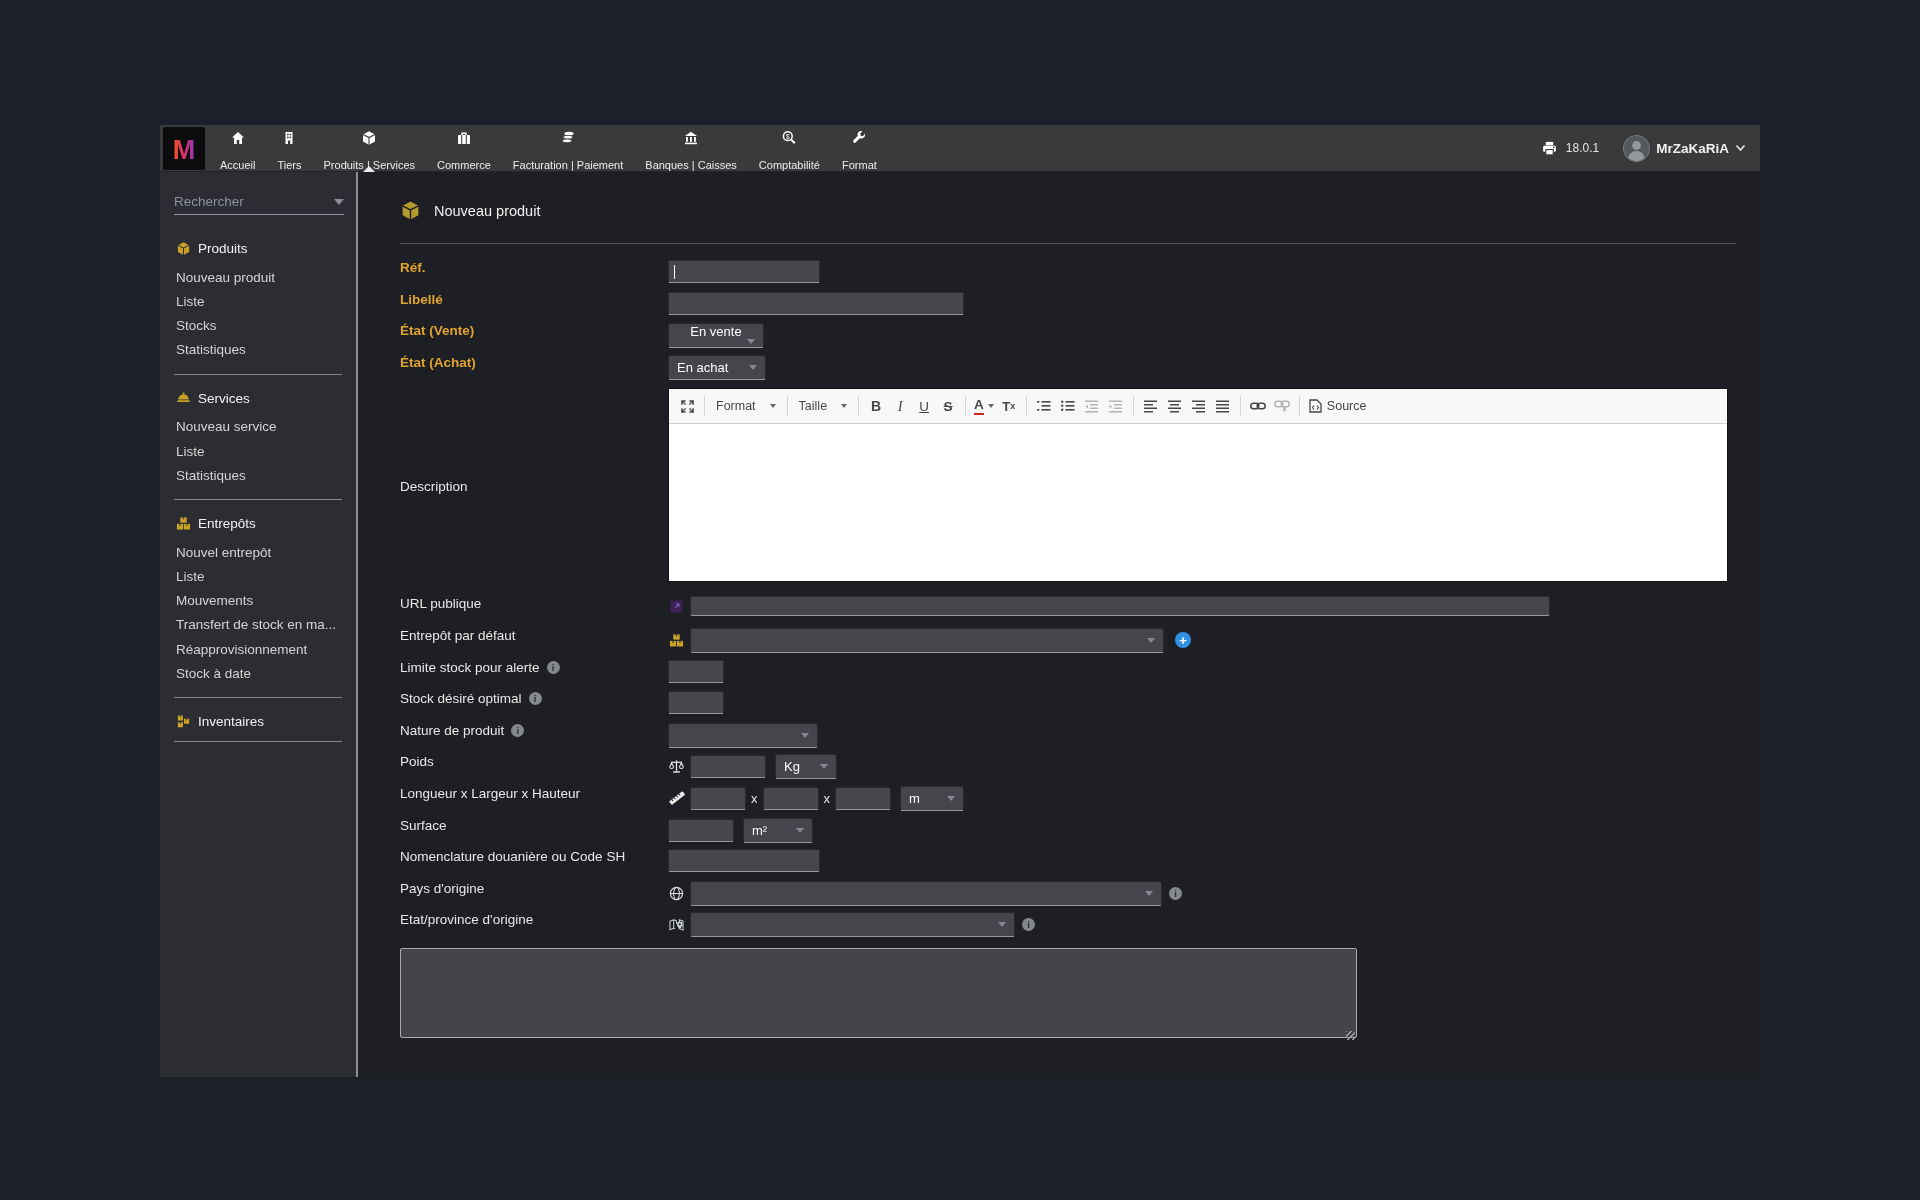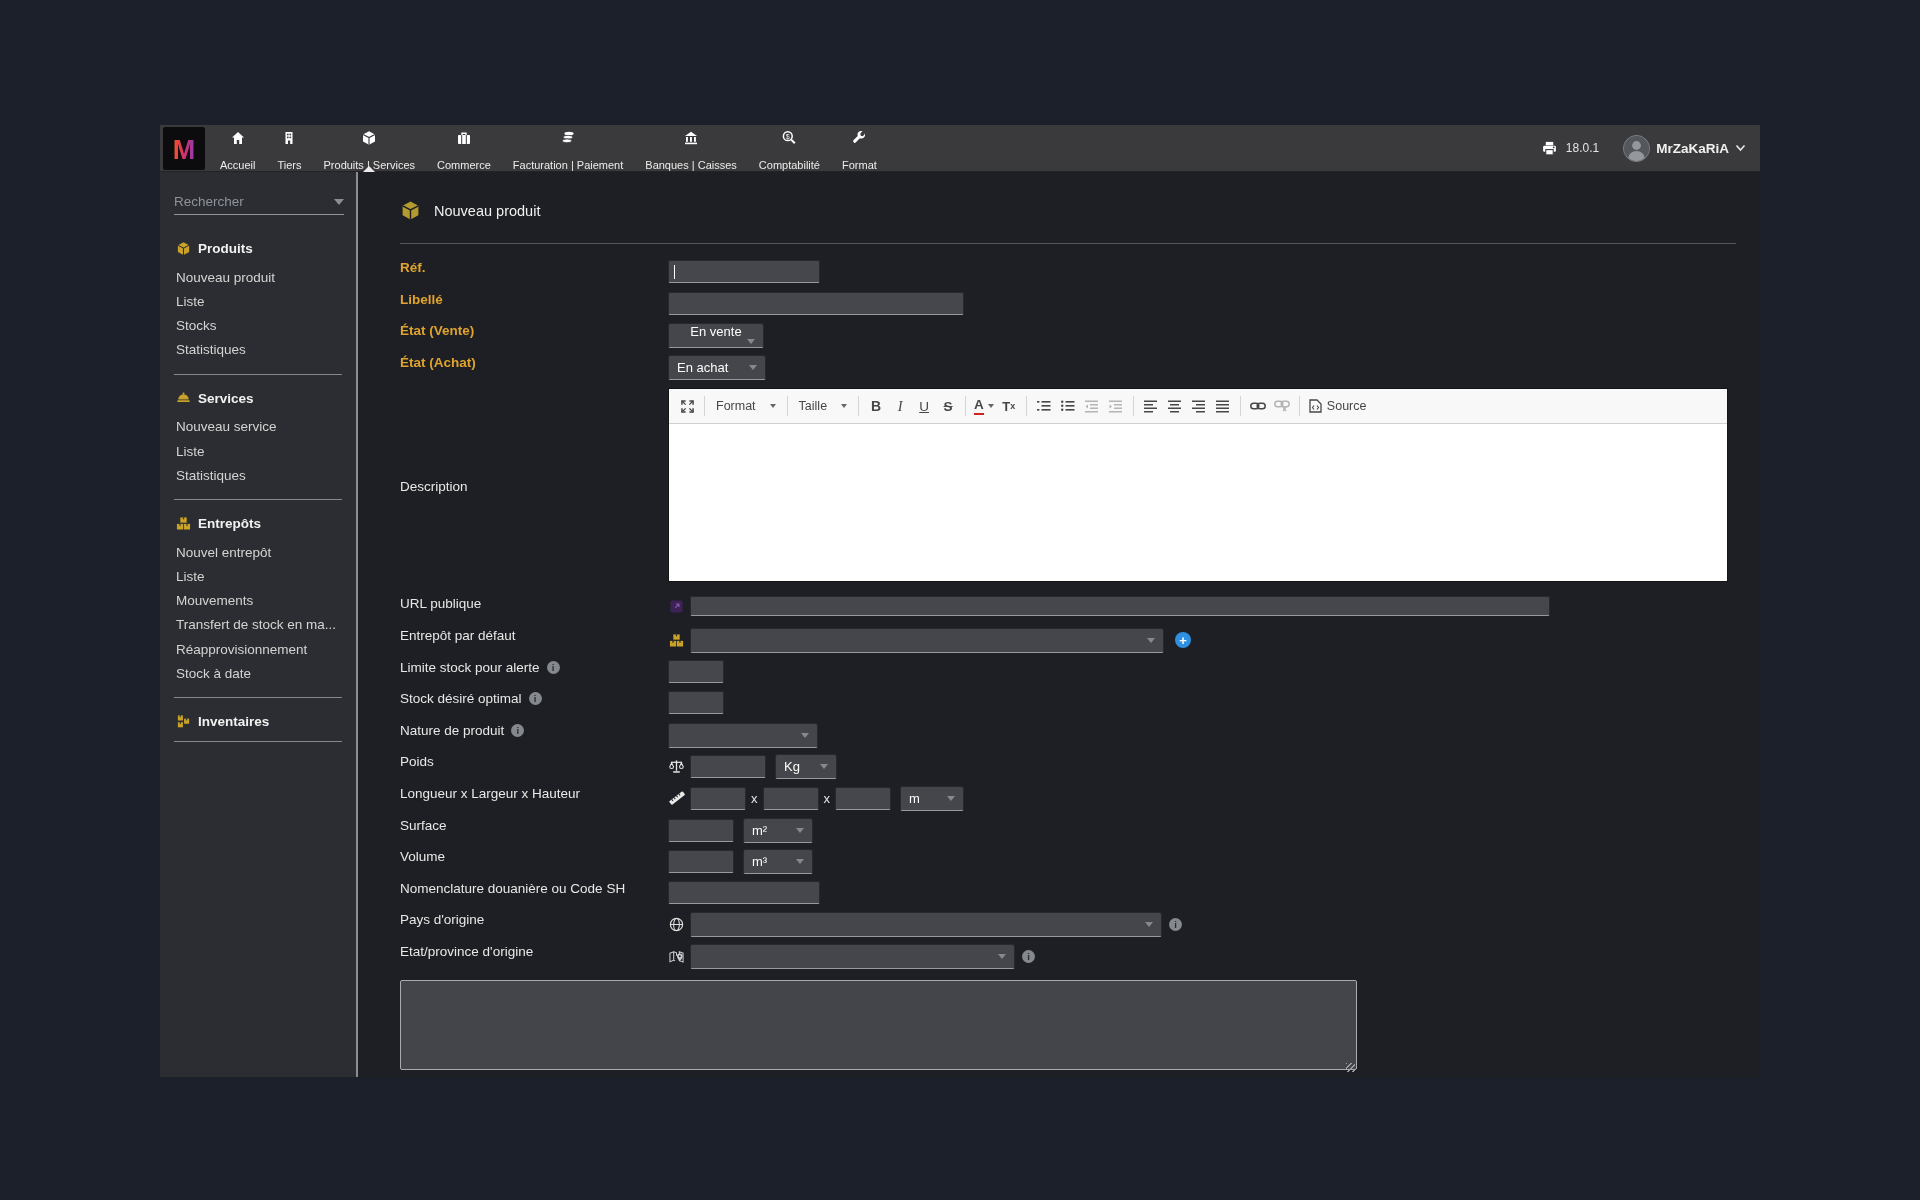--- a/index.html
+++ b/index.html
@@ -63,21 +63,21 @@
   .search-input {
     background:transparent; border:none; outline:none; color:#fca5a5;
     font-size:13.5px; width:150px; font-family:inherit;
   }
   .search-input::placeholder { color:#8f939b; }
   .caret-down {
     width:0; height:0; border-left:5px solid transparent; border-right:5px solid transparent;
     border-top:6px solid #8a8d93; margin-left:auto;
   }
   .side-section-title {
-    display:flex; align-items:center; gap:7px; font-weight:bold; font-size:13.5px;
+    display:flex; align-items:center; gap:7px; font-weight:normal; font-size:13.5px;
     color:#f2f2f0; margin:16px 0 9px 2px; cursor:pointer;
   }
   .side-item {
     font-size:13.5px; color:#d4d4d2; padding:4.6px 0 4.6px 2px; cursor:pointer;
     white-space:nowrap; overflow:hidden; text-overflow:ellipsis;
   }
   .side-div { border:none; border-top:1px solid #85878b; margin:12px 2px 4px 0; }
 
   
   .page-title { display:flex; align-items:center; gap:13px; margin-top:28px; }
@@ -647,30 +647,20 @@
         <span class="flbl">Surface</span>
         <span class="fval">
           <input class="inp" style="width: 66px;">
           <span class="sel" style="width:70px;margin-left:9px;">
             <span>m²</span>
             <span class="scaret"></span>
           </span>
         </span>
       </div>
 
-      <div class="frow">
-        <span class="flbl">Volume</span>
-        <span class="fval">
-          <input class="inp" style="width: 66px;">
-          <span class="sel" style="width:70px;margin-left:9px;">
-            <span>m³</span>
-            <span class="scaret"></span>
-          </span>
-        </span>
-      </div>
 
       <div class="frow">
         <span class="flbl">Nomenclature douanière ou Code SH</span>
         <span class="fval">
             <input class="inp" style="width: 152px;">
           </span>
       </div>
 
       <div class="frow">
         <span class="flbl">Pays d'origine</span>

